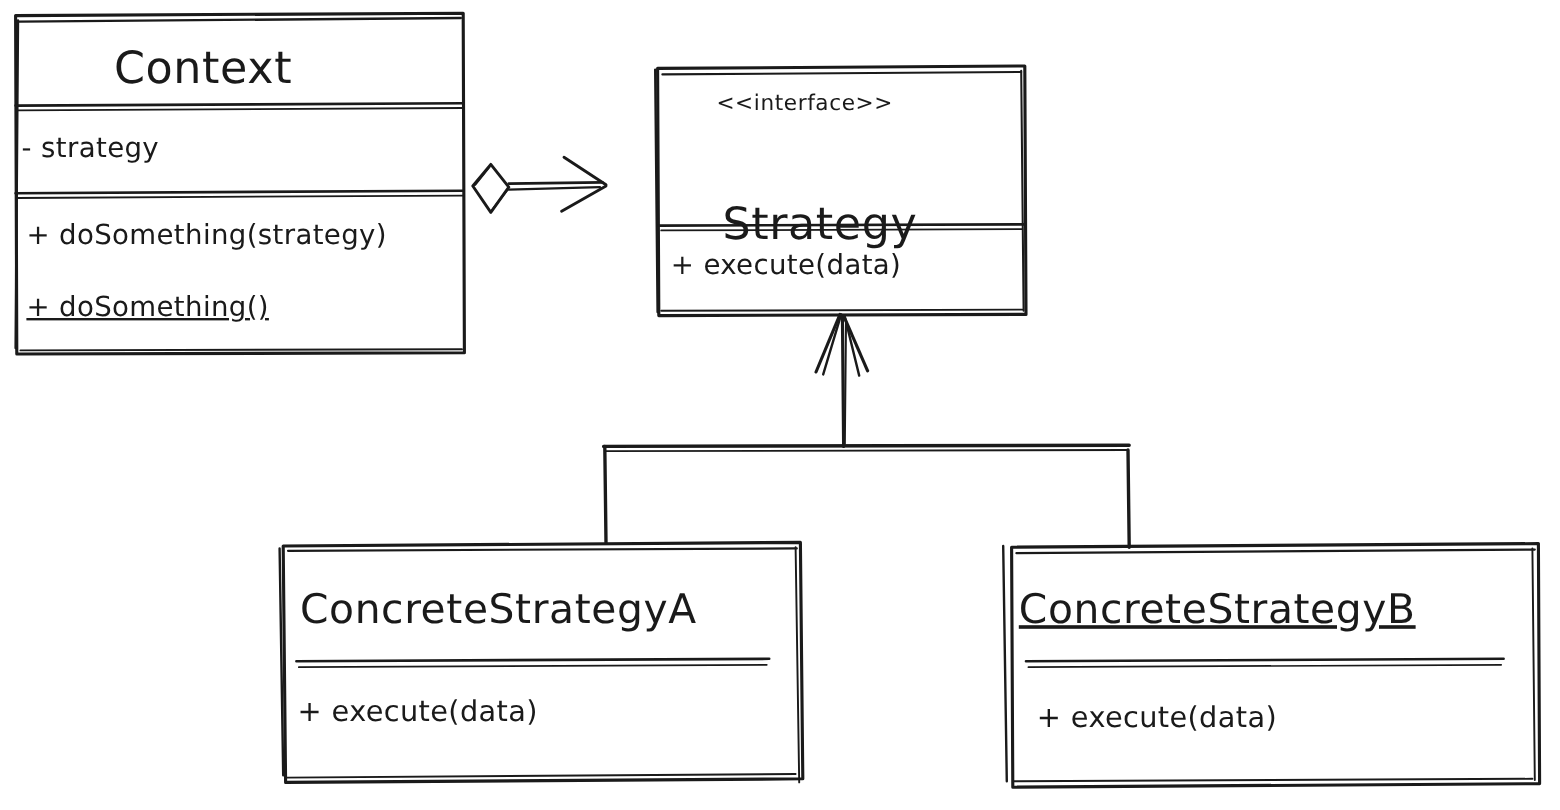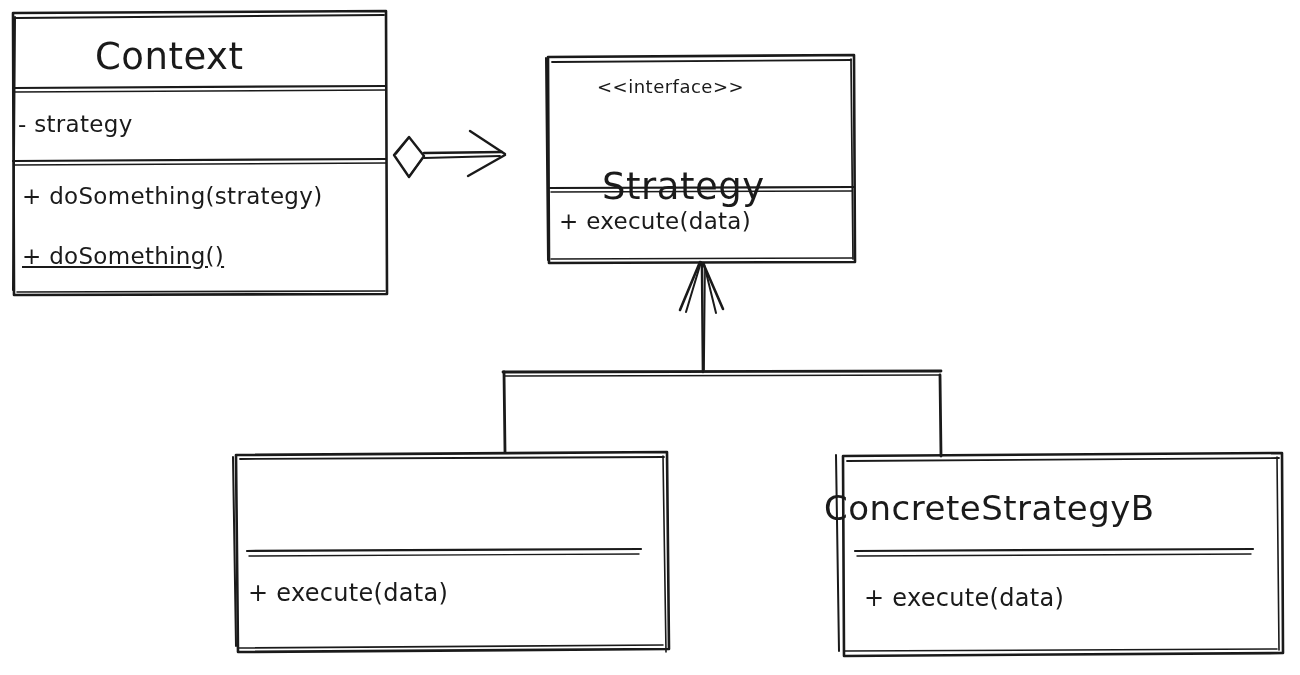--- a/index.html
+++ b/index.html
@@ -151,20 +151,21 @@
   <div class="lbl member" style="left:22px; top:185px;">+ doSomething(strategy)</div>
 
   <div class="lbl member" style="left:22px; top:245px;text-decoration:underline;">+ doSomething()</div>
 
   <div class="lbl stereo" style="left:597px; top:78px;">&lt;&lt;interface&gt;&gt;</div>
 
   <div class="lbl cls-name cls-name-big" style="left:602px; top:130px;margin-top:38px;">Strategy</div>
 
   <div class="lbl member" style="left:559px; top:210px;">+ execute(data)</div>
 
+  <div class="lbl cls-name" style="left:250px; top:491px;">ConcreteStrategyA</div>
 
   <div class="lbl member member-lg" style="left:248px; top:581px;">+ execute(data)</div>
 
-  <div class="lbl cls-name" style="left:824px; top:491px;">ConcreteStrategyB</div>
+  <div class="lbl cls-name" style="left:849px; top:491px;text-decoration:underline;">ConcreteStrategyB</div>
 
   <div class="lbl member member-lg" style="left:864px; top:586px;">+ execute(data)</div>
 
 </div>
 
 </body></html>

